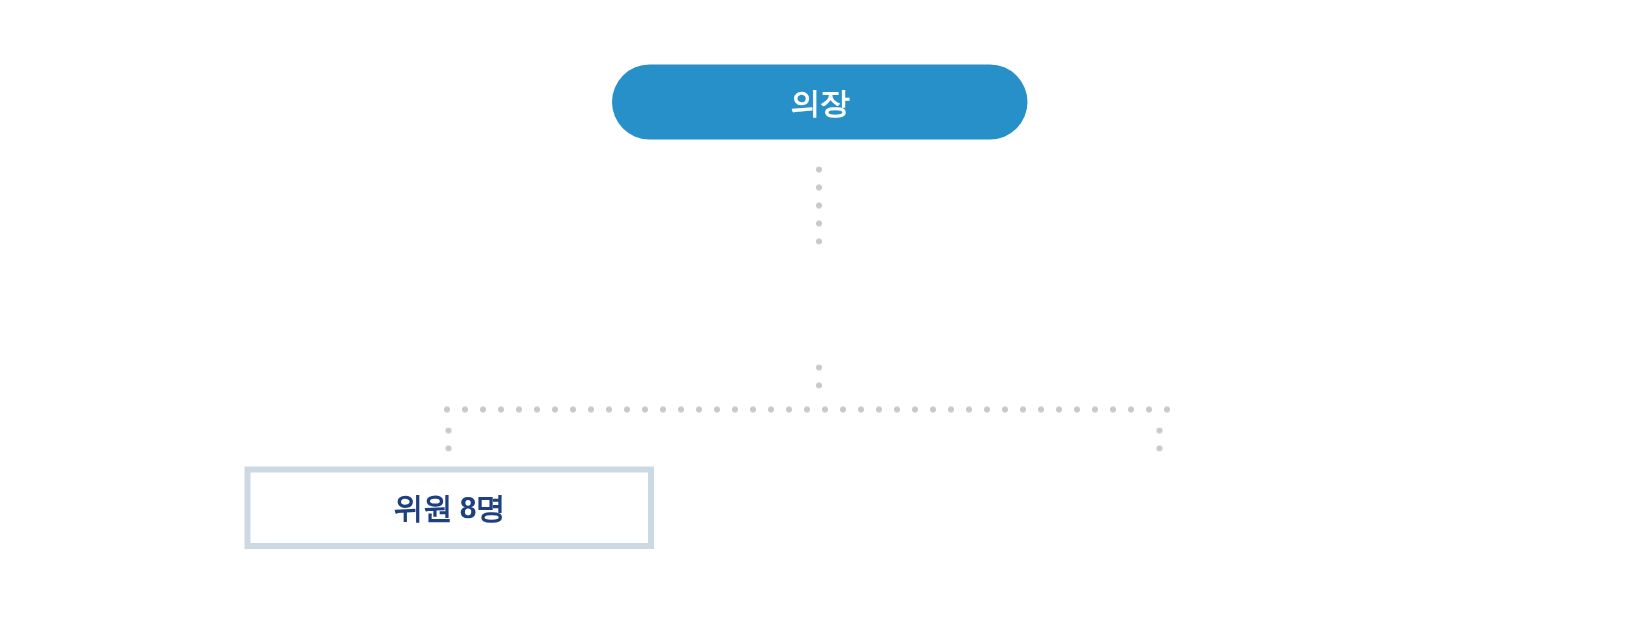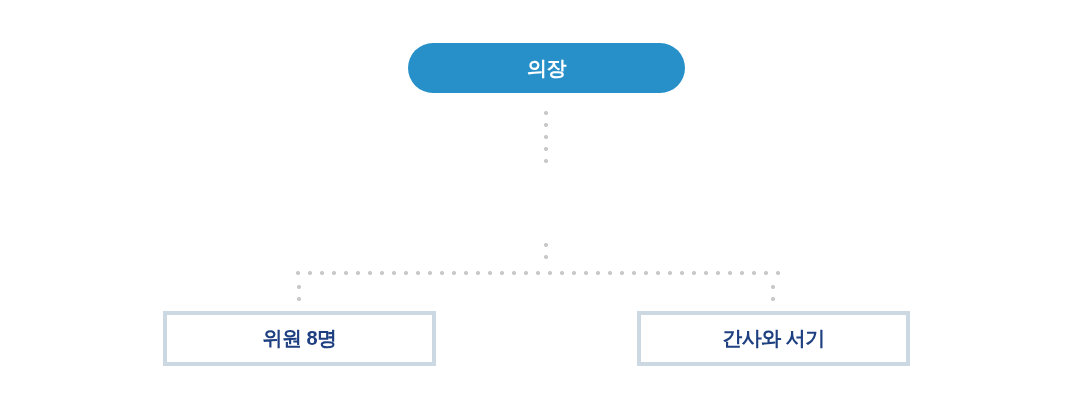--- a/index.html
+++ b/index.html
@@ -90,17 +90,14 @@
   <div class="dots-h edge-branch-h"></div>
 
   <div class="dots-v edge-drop-left"></div>
 
   <div class="dots-v edge-drop-right"></div>
 
   <div class="node node-outlined node-members">
     <span>위원 8명</span>
   </div>
 
-  <div class="node node-outlined node-secretary">
-    <span>간사와 서기</span>
-  </div>
 
 </div>
 
 </body></html>

